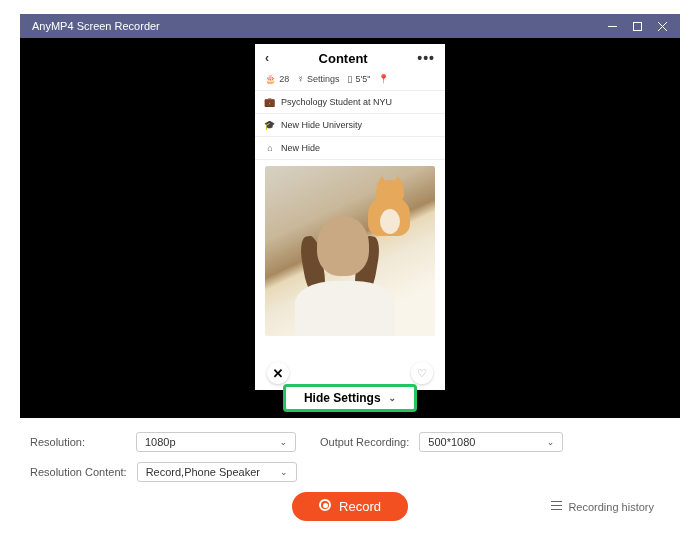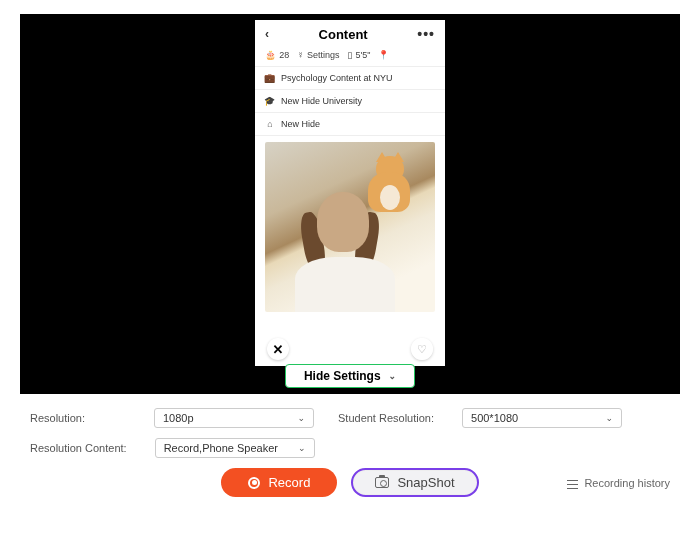--- a/index.html
+++ b/index.html
@@ -26,47 +26,68 @@
     .shirt { position: absolute; bottom: 0; left: 0; width: 100px; height: 55px; background: #f5f2ec; border-radius: 40% 40% 0 0; }
     .cat { position: absolute; top: 10px; right: 22px; width: 45px; height: 60px; }
     .cat-body { position: absolute; bottom: 0; width: 42px; height: 40px; background: #e6a85a; border-radius: 45% 45% 30% 30%; }
     .cat-head { position: absolute; top: 4px; left: 8px; width: 28px; height: 26px; background: #e6a85a; border-radius: 48%; }
     .cat-ear-l, .cat-ear-r { position: absolute; top: 0; width: 0; height: 0; border-left: 6px solid transparent; border-right: 6px solid transparent; border-bottom: 10px solid #e6a85a; }
     .cat-ear-l { left: 8px; }
     .cat-ear-r { left: 24px; }
     .cat-belly { position: absolute; bottom: 2px; left: 12px; width: 20px; height: 25px; background: #f5e8d5; border-radius: 50%; }
     .close-btn { position: absolute; bottom: 6px; left: 12px; width: 22px; height: 22px; background: #fff; border-radius: 50%; display: flex; align-items: center; justify-content: center; font-weight: bold; font-size: 13px; box-shadow: 0 1px 3px rgba(0,0,0,0.2); }
     .heart-btn { position: absolute; bottom: 6px; right: 12px; width: 22px; height: 22px; background: rgba(255,255,255,0.85); border-radius: 50%; display: flex; align-items: center; justify-content: center; font-size: 11px; color: #aaa; box-shadow: 0 1px 3px rgba(0,0,0,0.2); }
-    .hide-settings { position: absolute; bottom: 6px; background: #fff; border: 1px solid #22c55e; border-radius: 4px; padding: 4px 18px; font-size: 12px; font-weight: 600; display: flex; align-items: center; gap: 8px; }
+    .hide-settings { position: absolute; bottom: 6px; background: #fff; border: 3px solid #22c55e; border-radius: 4px; padding: 4px 18px; font-size: 12px; font-weight: 600; display: flex; align-items: center; gap: 8px; }
     .settings-panel { padding: 14px 10px 10px; }
     .settings-row { display: flex; align-items: center; gap: 10px; margin-bottom: 10px; font-size: 11px; }
-    .setting-group { display: flex; align-items: center; gap: 28px; }
+    .setting-group { display: flex; align-items: center; gap: 10px; }
     .label { color: #555; min-width: 96px; }
     .label-short { color: #555; }
     .select { border: 1px solid #ccc; border-radius: 3px; padding: 3px 8px; font-size: 11px; color: #333; display: flex; align-items: center; justify-content: space-between; background: #fff; }
     .select-wide { width: 160px; }
-    .select-wider { width: 160px; }
+    .select-wider { width: 144px; }
     .chev { font-size: 9px; color: #555; }
     .button-row { display: flex; align-items: center; justify-content: center; gap: 14px; margin-top: 6px; position: relative; }
-    .btn { border-radius: 16px; padding: 6px 26px; font-size: 13px; display: flex; align-items: center; gap: 8px; border: 1px solid transparent; }
+    .btn { border-radius: 16px; padding: 6px 26px; font-size: 13px; display: flex; align-items: flex-start; gap: 8px; border: 1px solid transparent; }
     .btn-record { background: #f35022; color: #fff; }
     .rec-dot { width: 12px; height: 12px; border: 2px solid #fff; border-radius: 50%; display: inline-flex; align-items: center; justify-content: center; }
     .rec-dot::after { content: ""; width: 5px; height: 5px; background: #fff; border-radius: 50%; }
     .btn-snapshot { background: #f2f2f4; color: #444; border: 2.5px solid #7a3fe8; box-shadow: 0 0 0 1px #eee inset; padding: 5px 22px; }
     .cam-icon { width: 14px; height: 11px; border: 1.5px solid #666; border-radius: 2px; position: relative; }
     .cam-icon::before { content: ""; position: absolute; top: -3px; left: 3px; width: 6px; height: 3px; background: #666; border-radius: 1px; }
     .cam-icon::after { content: ""; position: absolute; top: 1.5px; left: 3.5px; width: 5px; height: 5px; border: 1.2px solid #666; border-radius: 50%; }
-    .history { position: absolute; right: 0; display: flex; align-items: flex-end; gap: 6px; font-size: 11px; color: #666; }
+    .history { position: absolute; right: 16px; display: flex; align-items: flex-start; gap: 6px; font-size: 11px; color: #666; }
     .list-icon { width: 11px; height: 9px; display: inline-flex; flex-direction: column; justify-content: space-between; }
     .list-icon span { height: 1px; background: #666; }
   </style>
 </head>
 <body>
 
 <div class="app">
+  <div class="title-bar">
+    <span>AnyMP4 Screen Recorder</span>
+    <div class="title-bar-right">
+      <span class="win-icon">
+          <svg width="11" height="11" viewBox="0 0 11 11">
+            <line x1="1" y1="5.5" x2="10" y2="5.5" stroke="#fff" stroke-width="1"></line>
+          </svg>
+        </span>
+      <span class="win-icon">
+          <svg width="11" height="11" viewBox="0 0 11 11">
+            <rect x="1.5" y="1.5" width="8" height="8" stroke="#fff" stroke-width="1" fill="none"></rect>
+          </svg>
+        </span>
+      <span class="win-icon">
+          <svg width="11" height="11" viewBox="0 0 11 11">
+            <line x1="1" y1="1" x2="10" y2="10" stroke="#fff" stroke-width="1"></line>
+            <line x1="10" y1="1" x2="1" y2="10" stroke="#fff" stroke-width="1"></line>
+          </svg>
+        </span>
+    </div>
+  </div>
 
   <div class="preview-area">
     <div class="phone-view">
       <div class="phone-header">
         <span class="phone-back">‹</span>
         <span>Content</span>
         <span class="phone-more">•••</span>
       </div>
       <div class="stats-row">
         <div class="stat">
@@ -80,21 +101,21 @@
         <div class="stat">
             <span>▯</span>
             <span>5'5"</span>
           </div>
         <div class="stat">
             <span>📍</span>
           </div>
       </div>
       <div class="info-row">
         <span class="info-icon">💼</span>
-        <span>Psychology Content at NYU</span>
+        <span>Psychology Student at NYU</span>
       </div>
       <div class="info-row">
         <span class="info-icon">🎓</span>
         <span>New Hide University</span>
       </div>
       <div class="info-row">
         <span class="info-icon">⌂</span>
         <span>New Hide</span>
       </div>
       <div class="photo">
@@ -125,45 +146,41 @@
   <div class="settings-panel">
     <div class="settings-row">
       <div class="setting-group">
         <span class="label">Resolution:</span>
         <div class="select select-wide">
           <span>1080p</span>
           <span class="chev">⌄</span>
         </div>
       </div>
       <div class="setting-group" style="margin-left:14px">
-        <span class="label-short">Student Resolution:</span>
+        <span class="label-short">Output Recording:</span>
         <div class="select select-wider">
           <span>500*1080</span>
           <span class="chev">⌄</span>
         </div>
       </div>
     </div>
     <div class="settings-row">
       <div class="setting-group">
         <span class="label">Resolution Content:</span>
         <div class="select select-wide">
           <span>Record,Phone Speaker</span>
           <span class="chev">⌄</span>
         </div>
       </div>
     </div>
     <div class="button-row">
       <div class="btn btn-record">
         <span class="rec-dot"></span>
         <span>Record</span>
       </div>
-      <div class="btn btn-snapshot">
-        <span class="cam-icon"></span>
-        <span>SnapShot</span>
-      </div>
       <div class="history">
         <span class="list-icon">
             <span></span>
             <span></span>
             <span></span>
           </span>
         <span>Recording history</span>
       </div>
     </div>
   </div>

